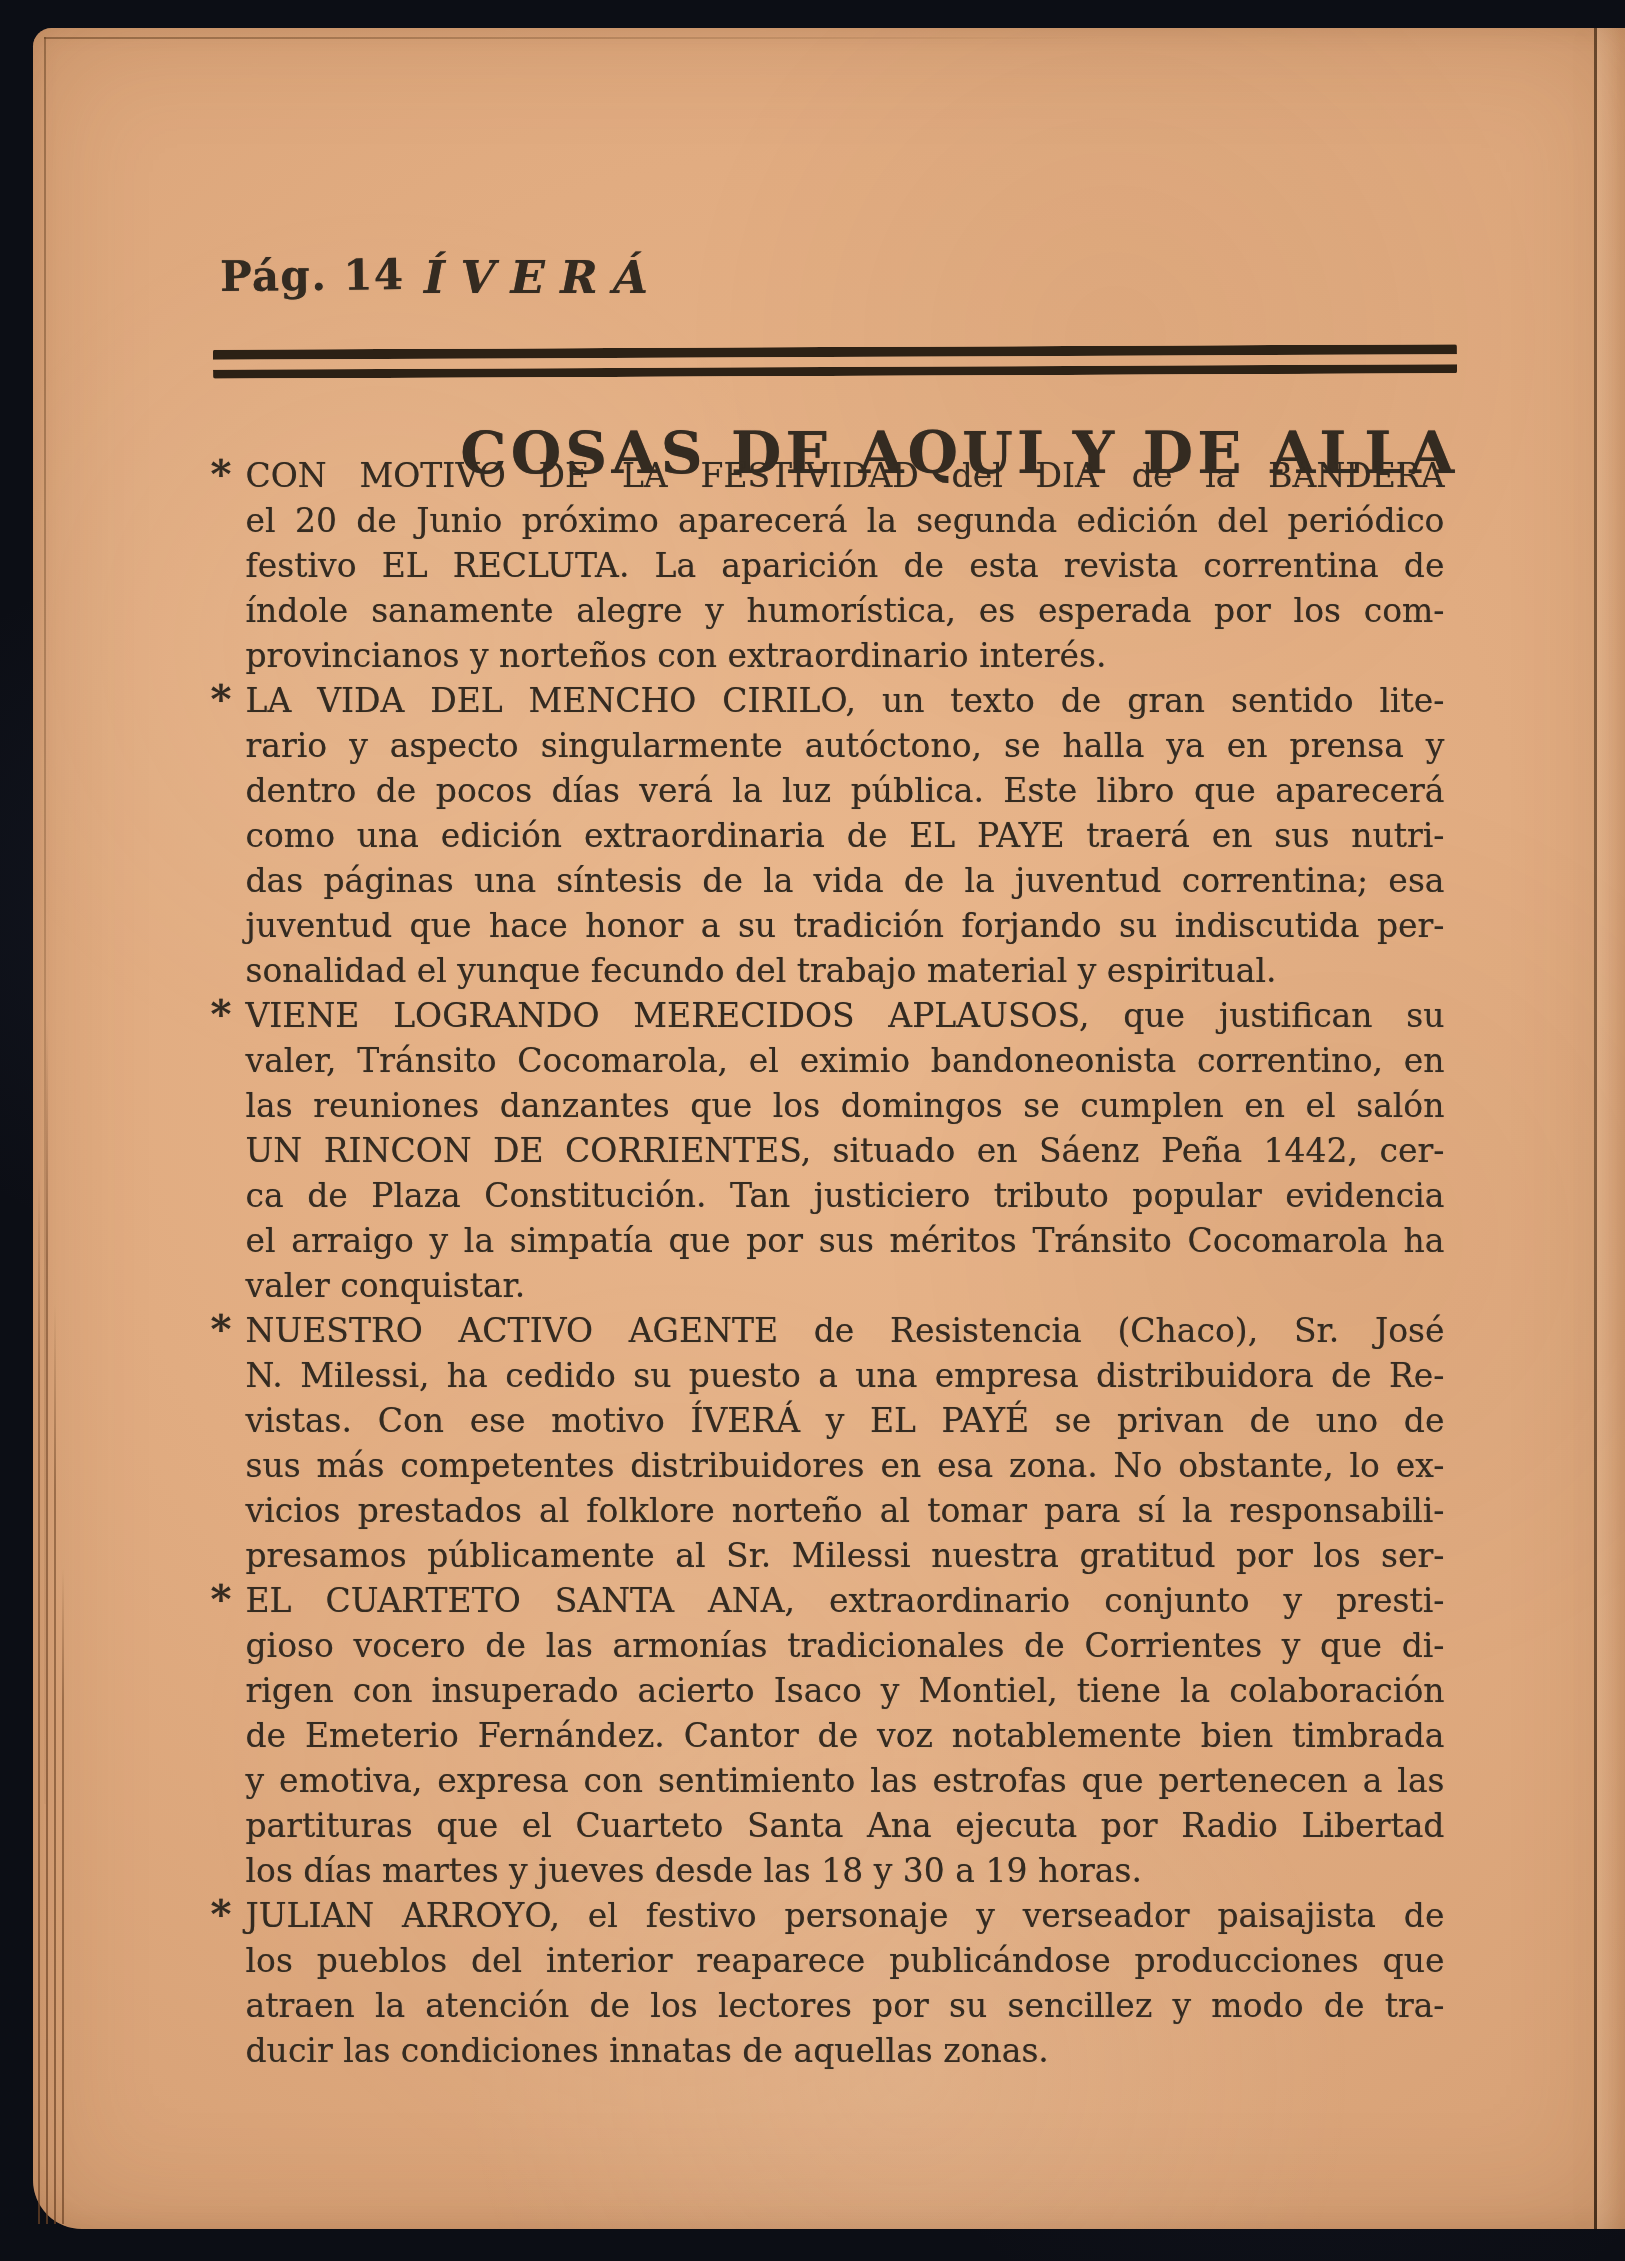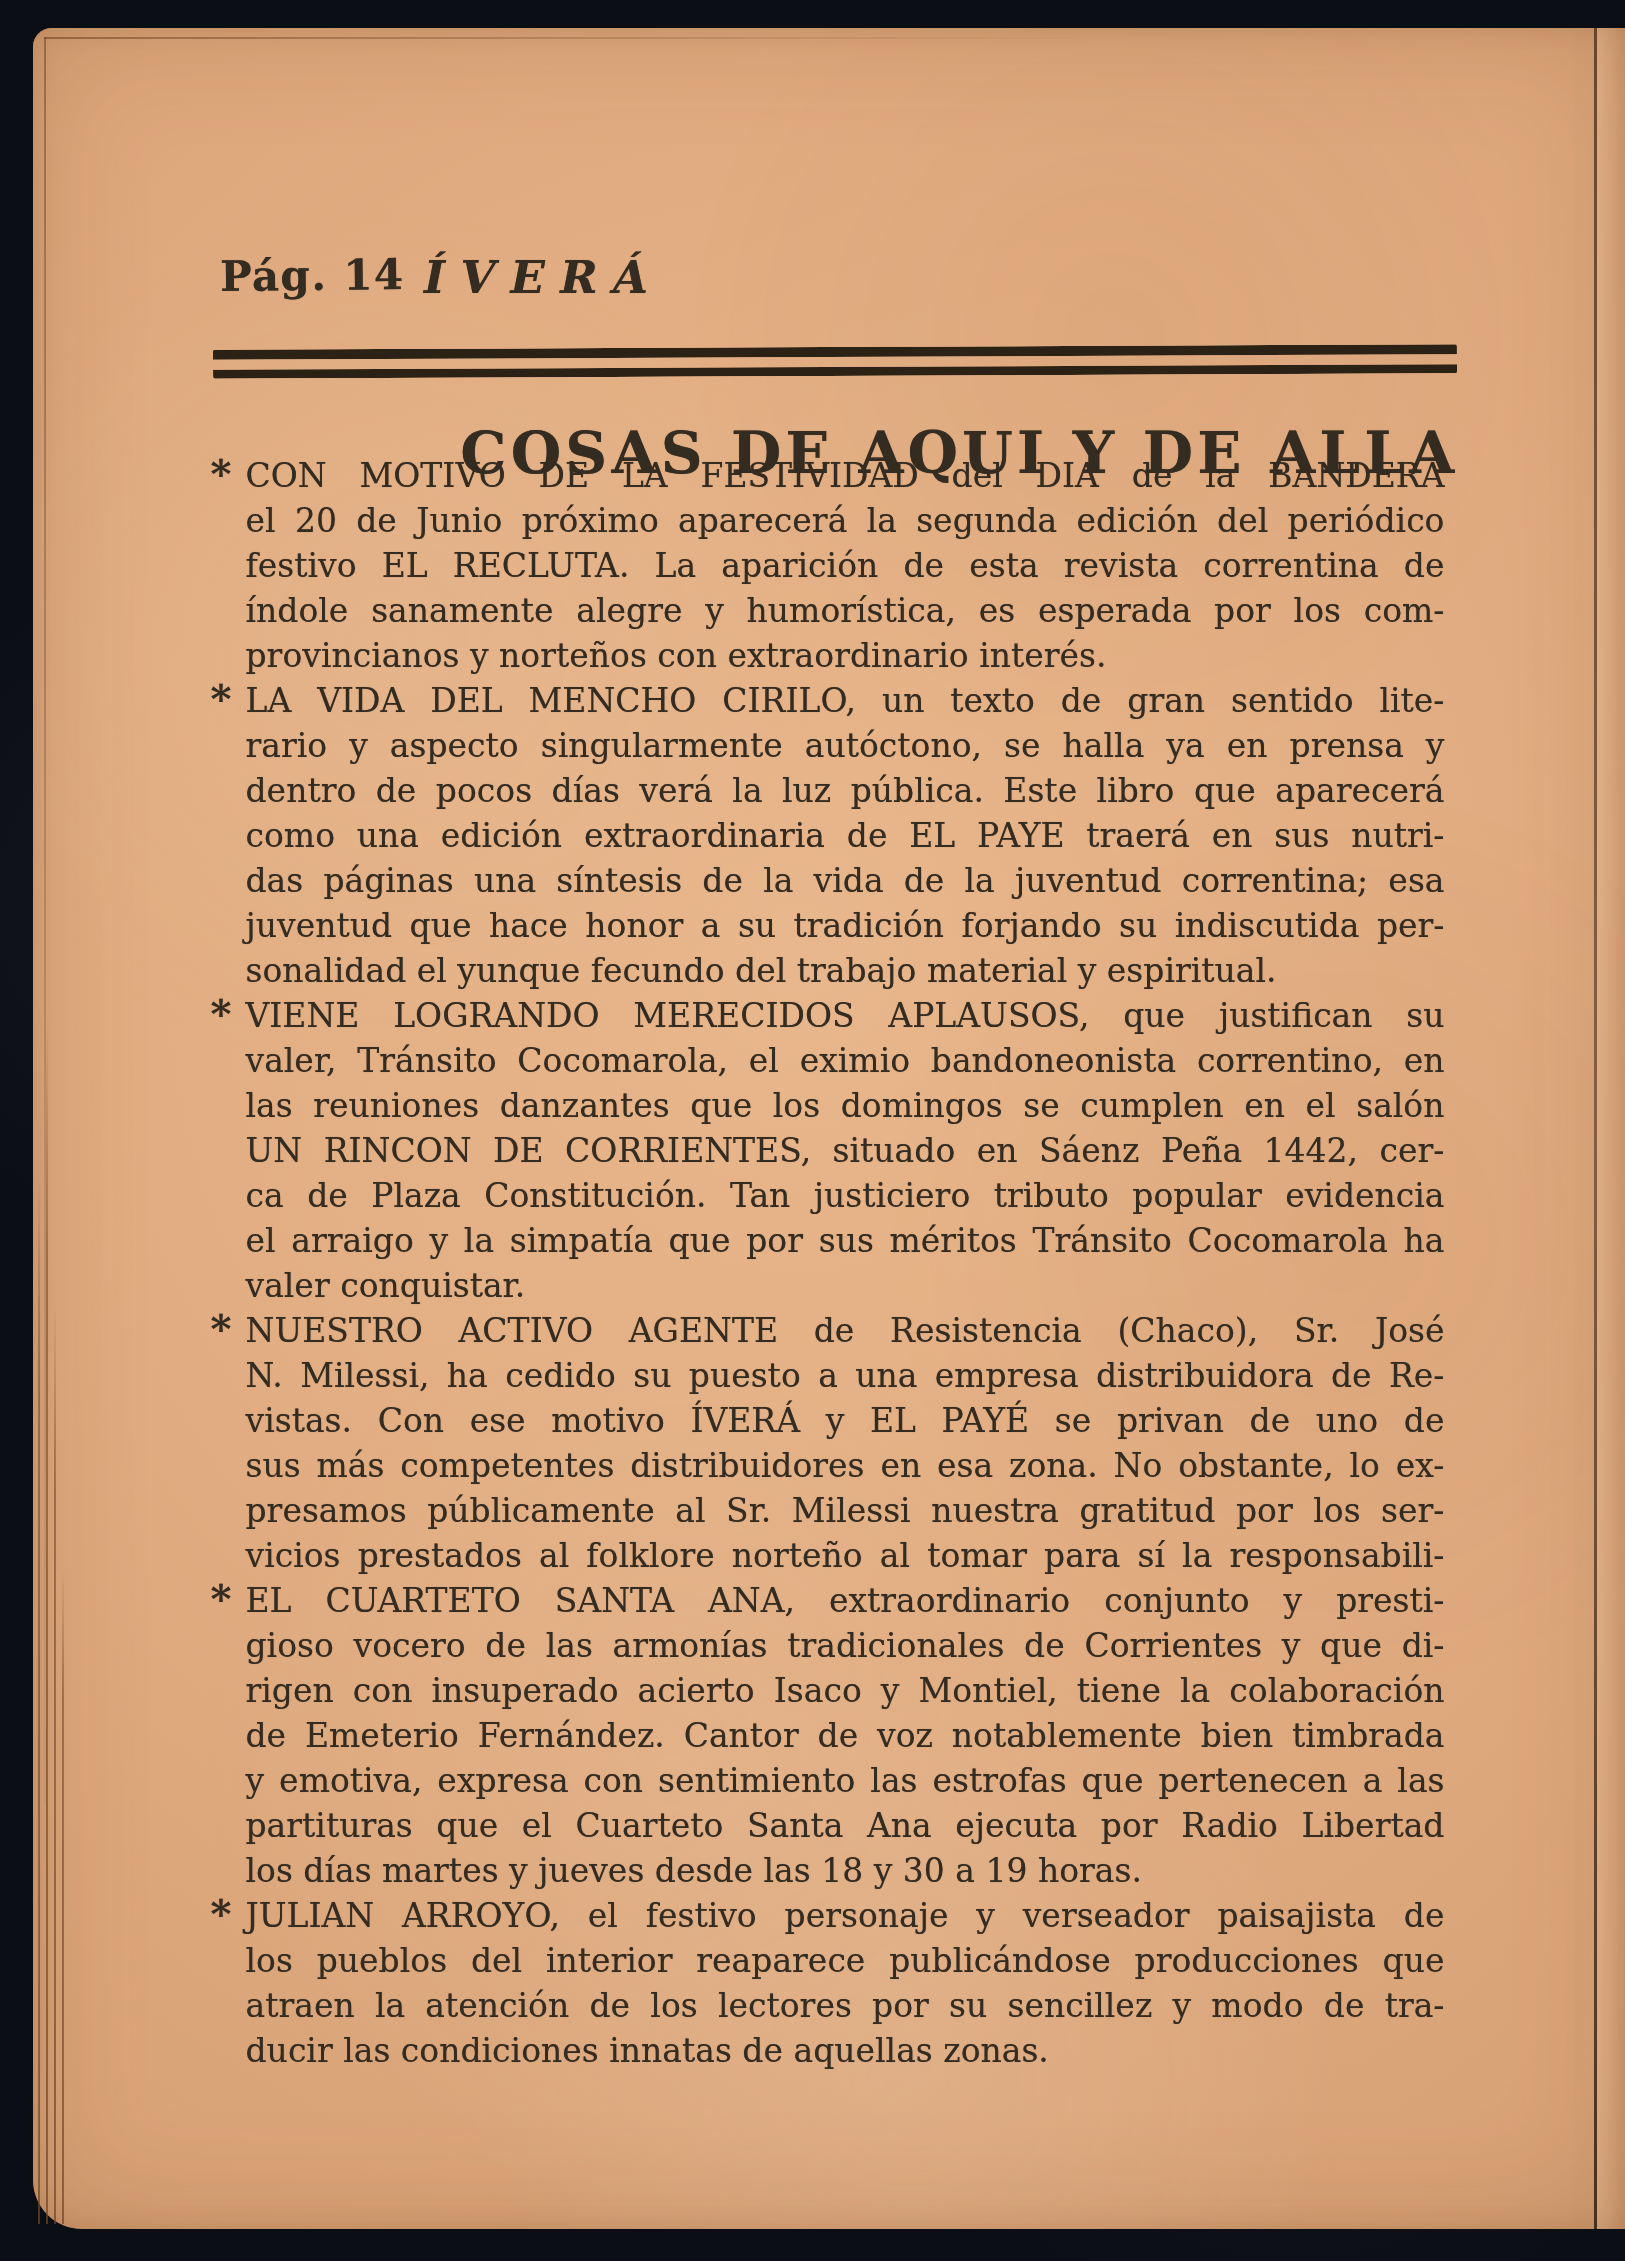--- a/index.html
+++ b/index.html
@@ -142,22 +142,22 @@
           </div>
       </div>
 
       <div class="item">
         <span class="bullet">*</span>
         <div class="lines">
             <div class="tline">NUESTRO ACTIVO AGENTE de Resistencia (Chaco), Sr. José</div>
             <div class="tline">N. Milessi, ha cedido su puesto a una empresa distribuidora de Re-</div>
             <div class="tline">vistas. Con ese motivo ÍVERÁ y EL PAYÉ se privan de uno de</div>
             <div class="tline">sus más competentes distribuidores en esa zona. No obstante, lo ex-</div>
+            <div class="tline">vicios prestados al folklore norteño al tomar para sí la responsabili-</div>
             <div class="tline">presamos públicamente al Sr. Milessi nuestra gratitud por los ser-</div>
-            <div class="tline">vicios prestados al folklore norteño al tomar para sí la responsabili-</div>
           </div>
       </div>
 
       <div class="item">
         <span class="bullet">*</span>
         <div class="lines">
             <div class="tline">EL CUARTETO SANTA ANA, extraordinario conjunto y presti-</div>
             <div class="tline">gioso vocero de las armonías tradicionales de Corrientes y que di-</div>
             <div class="tline">rigen con insuperado acierto Isaco y Montiel, tiene la colaboración</div>
             <div class="tline">de Emeterio Fernández. Cantor de voz notablemente bien timbrada</div>

